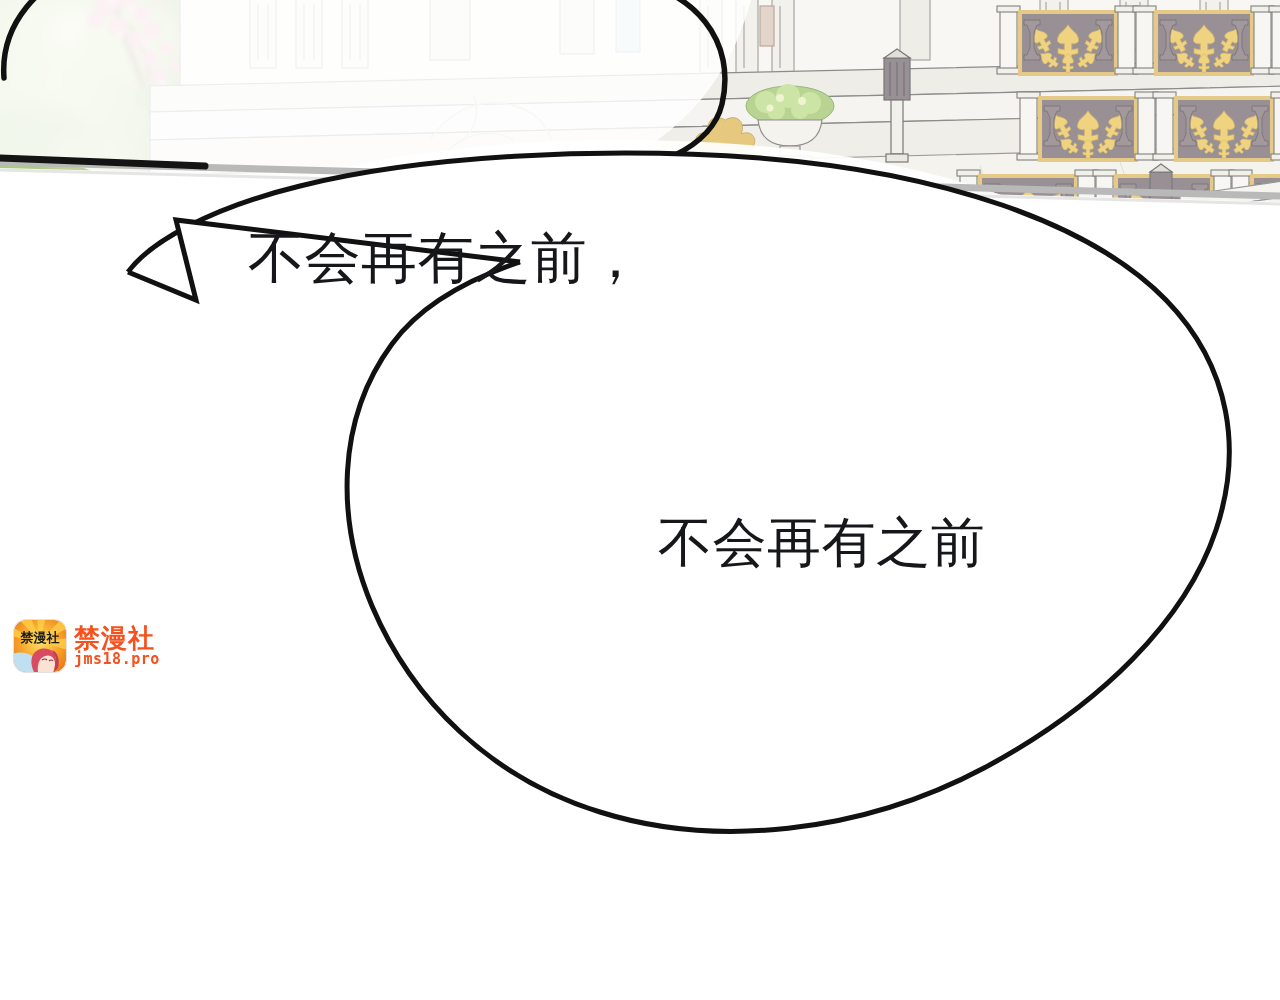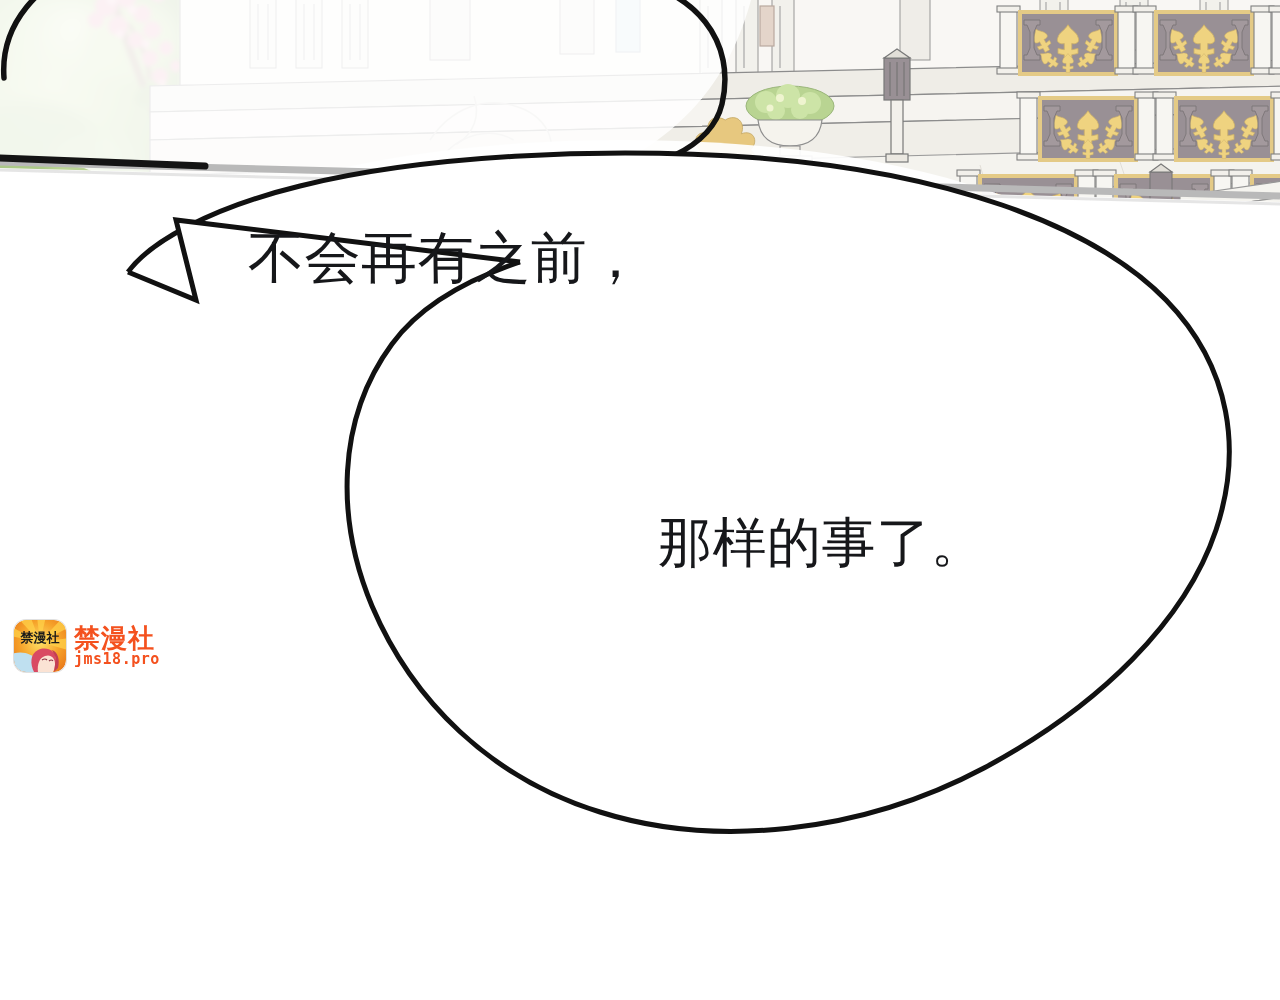--- a/index.html
+++ b/index.html
@@ -400,21 +400,21 @@
 
       <path d="M520,262 L176,220 L196,300 L128,272" fill="#FFFFFF" stroke="#111111" stroke-width="5" stroke-linejoin="miter"></path>
     </svg>
   </div>
 
   <div class="bubble-text" id="bubble-one-text">
     <span class="tline">不会再有之前，</span>
   </div>
 
   <div class="bubble-text" id="bubble-two-text">
-    <span class="tline">那样的事了。</span>
+    <span class="tline">不会再有之前</span>
   </div>
 
   <div id="watermark">
     <div id="watermark-icon">
       <svg width="52" height="52" viewBox="0 0 52 52" xmlns="http://www.w3.org/2000/svg">
         <defs>
           <radialGradient id="burst" cx="50%" cy="42%" r="70%">
             <stop offset="0%" stop-color="#FFE066"></stop>
             <stop offset="55%" stop-color="#F6A32A"></stop>
             <stop offset="100%" stop-color="#E8761A"></stop>

